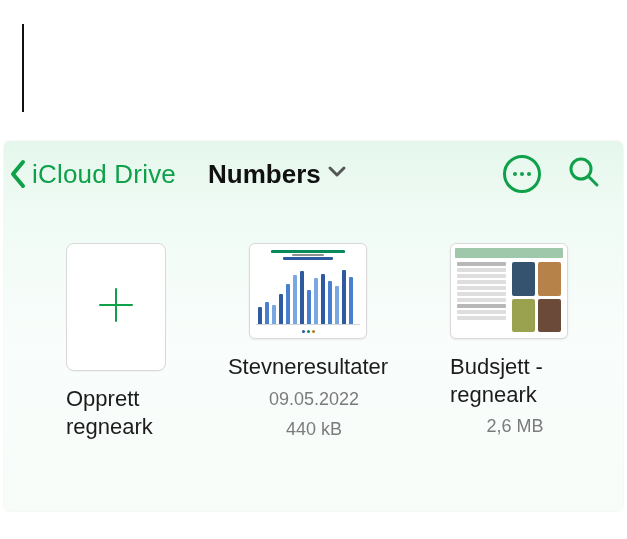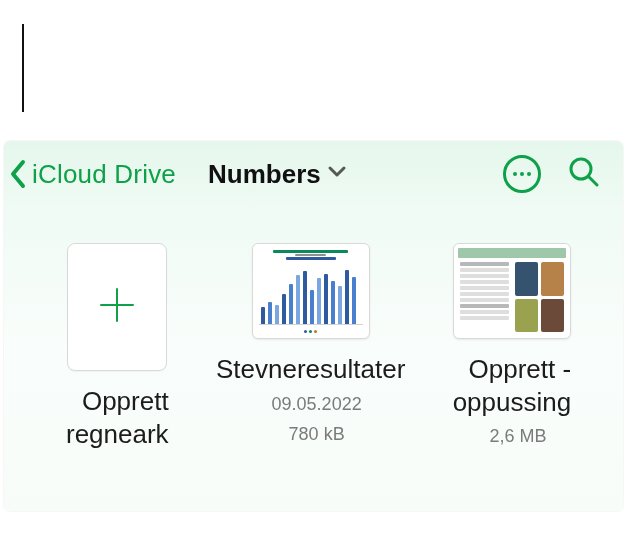--- a/index.html
+++ b/index.html
@@ -76,23 +76,23 @@
     border: 1px solid #d9d9d9;
     border-radius: 6px;
     background: #fff;
     box-shadow: 0 1px 2px rgba(0,0,0,0.08);
     overflow: hidden;
     position: relative;
   }
   .plus-stroke { color: #0fa14a; }
   .tile-label {
     margin-top: 14px;
-    font-size: 26px;
+    font-size: 22px;
     color: #1c1c1c;
-    text-align: right;
+    text-align: left;
     line-height: 1.25;
     font-weight: 400;
   }
   .tile-meta {
     margin-top: 6px;
     font-size: 18px;
     color: #7b7b7b;
     text-align: center;
     line-height: 1.35;
     margin-left: 12px;
@@ -228,21 +228,21 @@
             <div class="bar alt" style="height:84%"></div>
           </div>
           <div class="bar-footer">
               <span></span>
               <span></span>
               <span></span>
             </div>
         </div>
         <div class="tile-label">Stevneresultater</div>
         <div class="tile-meta">09.05.2022</div>
-        <div class="tile-meta">780 kB</div>
+        <div class="tile-meta">440 kB</div>
       </div>
 
       <div class="tile tile-wide">
         <div class="thumb-wide">
           <div class="bud-thumb" style="width:100%;height:100%;">
             <div class="bud-top"></div>
             <div class="bud-left">
               <div class="row h"></div>
               <div class="row"></div>
               <div class="row"></div>
@@ -255,19 +255,19 @@
               <div class="row"></div>
             </div>
             <div class="bud-right">
               <div class="img a"></div>
               <div class="img b"></div>
               <div class="img c"></div>
               <div class="img d"></div>
             </div>
           </div>
         </div>
-        <div class="tile-label">Opprett - oppussing</div>
+        <div class="tile-label">Budsjett - regneark</div>
         <div class="tile-meta">2,6 MB</div>
       </div>
 
     </div>
   </div>
 </div>
 
 </body></html>

